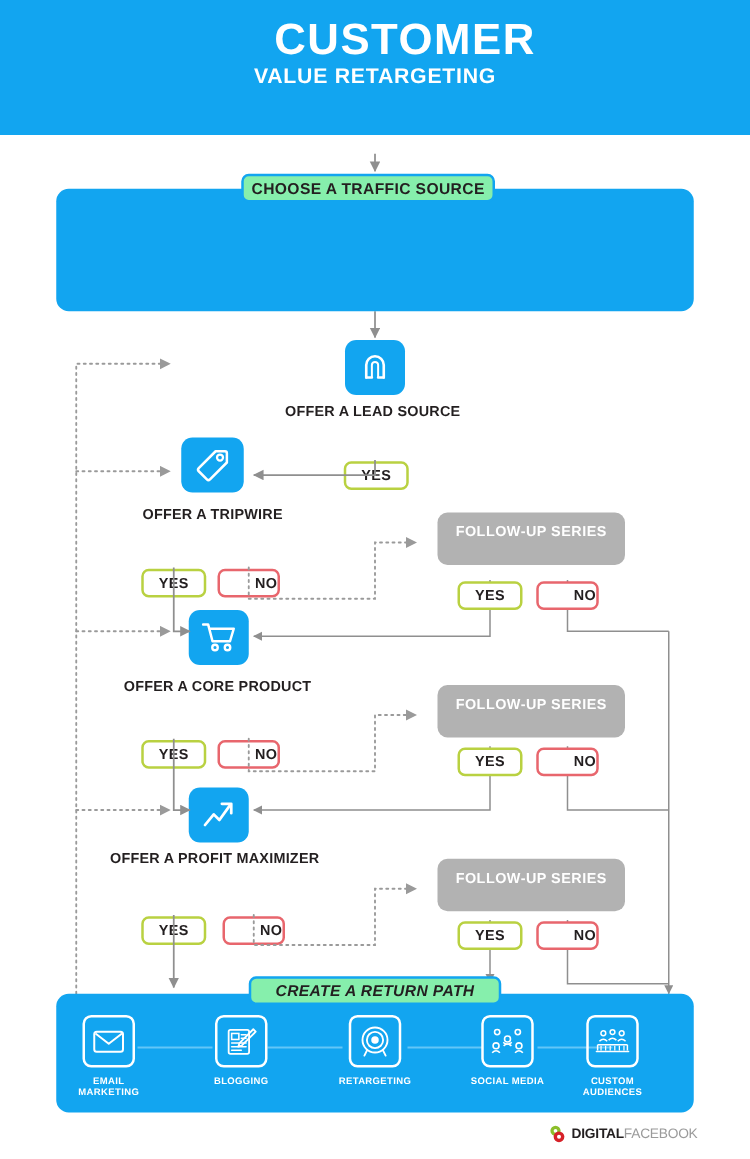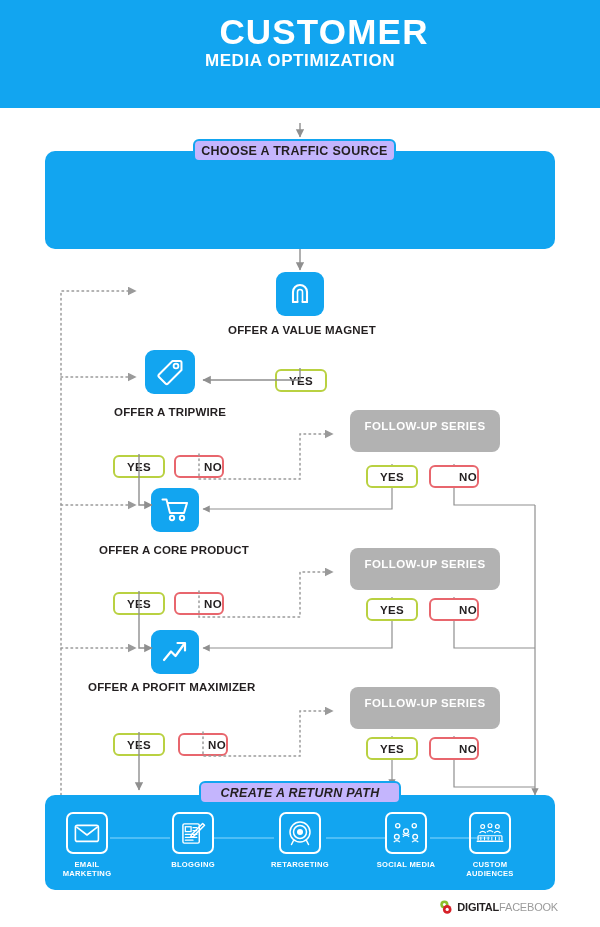--- a/index.html
+++ b/index.html
@@ -50,21 +50,21 @@
   .pill.yes { border: 2px solid #b9d141; }
   .pill.no  { border: 2px solid #e8666d; padding-left: 28px; }
 
   .blue-box {
     position: absolute; background: #12a5f0; border-radius: 9px;
     display: flex; align-items: center; justify-content: center;
   }
   .blue-box svg { display: block; }
 
   .white-banner {
-    position: absolute; background: #c4b5fd; border: 2px solid #12a5f0;
+    position: absolute; background: #86efac; border: 2px solid #12a5f0;
     border-radius: 6px; display: flex; align-items: center;
     justify-content: center; font-size: 12.5px; font-weight: bold;
     color: #231f20; letter-spacing: 0.3px; z-index: 6;
   }
 
   .blue-panel {
     position: absolute; background: #12a5f0; border-radius: 10px; z-index: 2;
   }
 
   .gray-box {
@@ -113,21 +113,21 @@
                letter-spacing: -0.2px; }
 </style>
 </head>
 <body>
 
 <div id="root">
 
   <div class="header">
     <div class="header-bg"></div>
     <div class="header-title">CUSTOMER</div>
-    <div class="header-sub">MEDIA OPTIMIZATION</div>
+    <div class="header-sub">VALUE RETARGETING</div>
   </div>
 
   <svg class="conn" viewBox="0 0 600 927">
     <defs>
       <marker id="ahS" markerWidth="7" markerHeight="7" refX="5.6" refY="3" orient="auto">
         <path d="M0,0 L6,3 L0,6 z" fill="#8f8f8f"></path>
       </marker>
       <marker id="ahD" markerWidth="7" markerHeight="7" refX="5.6" refY="3" orient="auto">
         <path d="M0,0 L6,3 L0,6 z" fill="#9a9a9a"></path>
       </marker>
@@ -280,21 +280,21 @@
     <div class="ts-lbl">AD WORDS</div>
   </div>
 
   <div class="blue-box" style="left:276px;top:272px;width:48px;height:44px;">
     <svg width="26" height="26" viewBox="0 0 26 26">
       <path d="M6 21 V11 a7 7 0 0 1 14 0 V21" fill="none" stroke="#fff" stroke-width="2.1" stroke-linecap="round"></path>
       <path d="M6 21 h4.5 M15.5 21 h4.5" stroke="#fff" stroke-width="2.1" stroke-linecap="round"></path>
       <path d="M10.5 21 V11 a2.5 2.5 0 0 1 5 0 V21" fill="none" stroke="#fff" stroke-width="1.6"></path>
     </svg>
   </div>
-  <div class="step-title" style="left:228px;top:324px;">OFFER A VALUE MAGNET</div>
+  <div class="step-title" style="left:228px;top:324px;">OFFER A LEAD SOURCE</div>
   <div class="pill yes" style="left:275px;top:345px;width:52px;">YES</div>
 
   <div class="blue-box" style="left:145px;top:350px;width:50px;height:44px;">
     <svg width="28" height="28" viewBox="0 0 28 28">
       <path d="M16.5 3 H24 a1.5 1.5 0 0 1 1.5 1.5 V12 L12 25.5 a1.8 1.8 0 0 1-2.5 0 L3 19 a1.8 1.8 0 0 1 0-2.5 z" fill="none" stroke="#fff" stroke-width="2" stroke-linejoin="round"></path>
       <circle cx="20" cy="8" r="2.4" fill="none" stroke="#fff" stroke-width="1.8"></circle>
     </svg>
   </div>
   <div class="step-title" style="left:114px;top:406px;">OFFER A TRIPWIRE</div>
   <div class="pill yes" style="left:113px;top:431px;width:52px;">YES</div>

